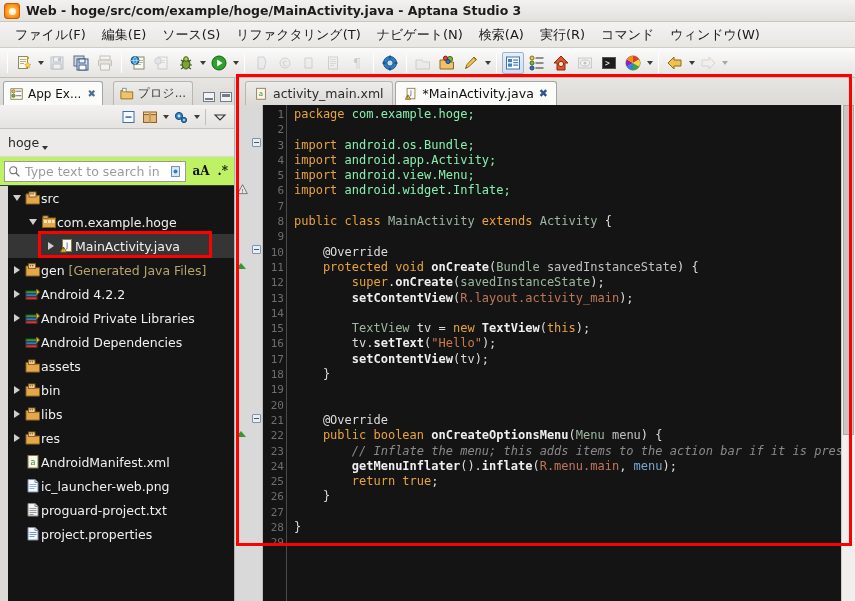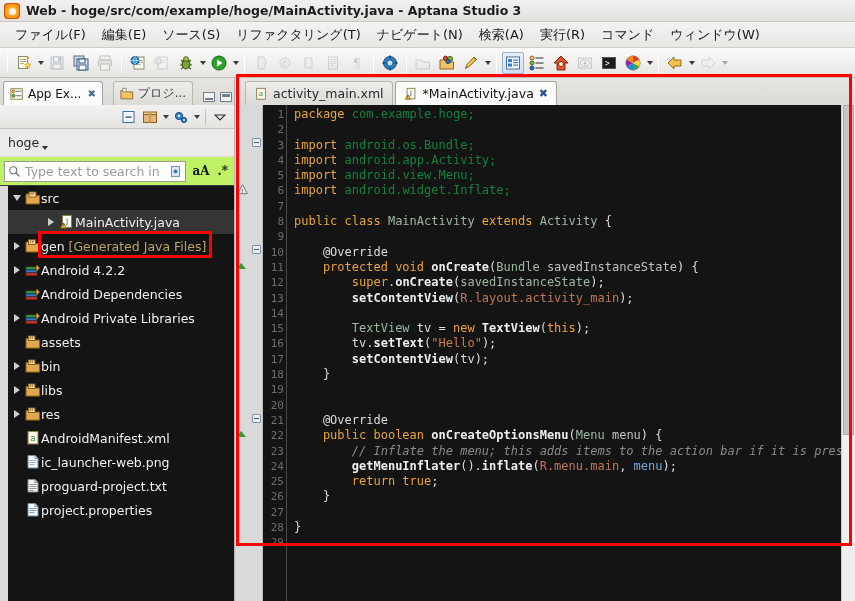--- a/index.html
+++ b/index.html
@@ -127,21 +127,21 @@
   .linenos { width:24px; flex:0 0 24px; background:#141414; text-align:right;
              font-family:"DejaVu Sans Mono","Liberation Mono",monospace; font-size:11px;
              color:#6e6e6e; padding-top:2px; border-right:1px solid #4a4a4a;}
   .linenos div { height:15.3px; line-height:15.3px; padding-right:2px;}
   .codetext { flex:1; font-family:"DejaVu Sans Mono","Liberation Mono",monospace;
               font-size:12px; padding-top:2px; padding-left:7px; color:#dcdcdc; min-width:0; overflow:hidden;}
   .codetext div { height:15.3px; line-height:15.3px; white-space:pre; }
 
   .kw   { color:#e8a33d; }
   .typ  { color:#9cb8a0; }
-  .ident{ color:#15803d; }
+  .ident{ color:#86efac; }
   .anno { color:#dcdcdc; }
   .str  { color:#c97d4a; }
   .cmt  { color:#8a8a8a; font-style:italic; }
   .punc { color:#dcdcdc; }
   .fld  { color:#c0765a; }
   .prm  { color:#c0c0c0; }
   .mth  { color:#efefef; font-weight:bold;}
   .blue { color:#7aa7d0; }
 
   .foldmark { position:absolute; left:2px; width:9px; height:9px; background:#e9eef5;
@@ -488,20 +488,33 @@
               <svg class="ico" viewBox="0 0 16 16">
                 <path d="M1 4 h5 l1.2 1.6 h7.3 v8.4 H1 z" fill="#e3a84e" stroke="#8a5f16"></path>
                 <rect x="4" y="2" width="7" height="5" fill="#f5d9a8" stroke="#8a5f16"></rect>
                 <rect x="5.2" y="3.2" width="1.4" height="1.4" fill="#8a5f16"></rect>
                 <rect x="7.4" y="3.2" width="1.4" height="1.4" fill="#8a5f16"></rect>
               </svg>
             </span>
           <span class="tlabel">src</span>
         </div>
 
+        <div class="trow" style="padding-left:26px">
+          <span class="twist open"></span>
+          <span class="ticon">
+              <svg class="ico" viewBox="0 0 16 16">
+                <rect x="1.5" y="4" width="13" height="9.5" fill="#e3a84e" stroke="#8a5f16"></rect>
+                <rect x="3" y="6" width="3" height="3" fill="#f7e6c0"></rect>
+                <rect x="7" y="6" width="3" height="3" fill="#f7e6c0"></rect>
+                <rect x="11" y="6" width="2.5" height="3" fill="#f7e6c0"></rect>
+                <rect x="2" y="2" width="5" height="2.2" fill="#f0cc9a" stroke="#8a5f16"></rect>
+              </svg>
+            </span>
+          <span class="tlabel">com.example.hoge</span>
+        </div>
 
         <div class="trow sel" style="padding-left:44px">
           <span class="twist closed"></span>
           <span class="ticon">
               <svg class="ico" viewBox="0 0 16 16">
                 <rect x="3.5" y="1.5" width="9" height="12" fill="#fdfbf2" stroke="#8a7a4a"></rect>
                 <text x="8" y="9.5" font-size="7.5" text-anchor="middle" fill="#2b5ea8" font-family="DejaVu Sans, sans-serif">J</text>
                 <path d="M4.5 9 l3 5 h-6 z" fill="#f5c542" stroke="#8a6a14"></path>
                 <text x="4.5" y="13.4" font-size="5" text-anchor="middle" fill="#3a2a00">!</text>
               </svg>
@@ -527,42 +540,42 @@
           <span class="ticon">
               <svg class="ico" viewBox="0 0 16 16">
                 <rect x="1" y="5" width="11" height="2.4" fill="#4a9a4a" stroke="#1c5c1c"></rect>
                 <rect x="1" y="8" width="11" height="2.4" fill="#3f7fc4" stroke="#16477a"></rect>
                 <rect x="1" y="11" width="11" height="2.4" fill="#c94a3f" stroke="#7a1c16"></rect>
                 <path d="M11.5 3 l3 3 -3 3 z" fill="#f2c14e" stroke="#8a6a1c"></path>
               </svg>
             </span>
           <span class="tlabel">Android 4.2.2</span>
         </div>
-        <div class="trow" style="padding-left:24px">
+        <div class="trow" style="padding-left:10px">
+          <span class="twist closed"></span>
           <span class="ticon">
               <svg class="ico" viewBox="0 0 16 16">
                 <rect x="1" y="5" width="11" height="2.4" fill="#4a9a4a" stroke="#1c5c1c"></rect>
                 <rect x="1" y="8" width="11" height="2.4" fill="#3f7fc4" stroke="#16477a"></rect>
                 <rect x="1" y="11" width="11" height="2.4" fill="#c94a3f" stroke="#7a1c16"></rect>
                 <path d="M11.5 3 l3 3 -3 3 z" fill="#f2c14e" stroke="#8a6a1c"></path>
               </svg>
             </span>
-          <span class="tlabel">Android Dependencies</span>
-        </div>
-        <div class="trow" style="padding-left:10px">
-          <span class="twist closed"></span>
+          <span class="tlabel">Android Private Libraries</span>
+        </div>
+        <div class="trow" style="padding-left:24px">
           <span class="ticon">
               <svg class="ico" viewBox="0 0 16 16">
                 <rect x="1" y="5" width="11" height="2.4" fill="#4a9a4a" stroke="#1c5c1c"></rect>
                 <rect x="1" y="8" width="11" height="2.4" fill="#3f7fc4" stroke="#16477a"></rect>
                 <rect x="1" y="11" width="11" height="2.4" fill="#c94a3f" stroke="#7a1c16"></rect>
                 <path d="M11.5 3 l3 3 -3 3 z" fill="#f2c14e" stroke="#8a6a1c"></path>
               </svg>
             </span>
-          <span class="tlabel">Android Private Libraries</span>
+          <span class="tlabel">Android Dependencies</span>
         </div>
 
         <div class="trow" style="padding-left:24px">
           <span class="ticon">
               <svg class="ico" viewBox="0 0 16 16">
                 <path d="M1 4.5 h5 l1.2 1.6 h7.3 v8 H1 z" fill="#e3a84e" stroke="#8a5f16"></path>
                 <rect x="3.5" y="2" width="6.5" height="4.4" fill="#f5d9a8" stroke="#8a5f16"></rect>
                 <rect x="4.6" y="3.1" width="1.3" height="1.3" fill="#8a5f16"></rect>
                 <rect x="6.7" y="3.1" width="1.3" height="1.3" fill="#8a5f16"></rect>
               </svg>

